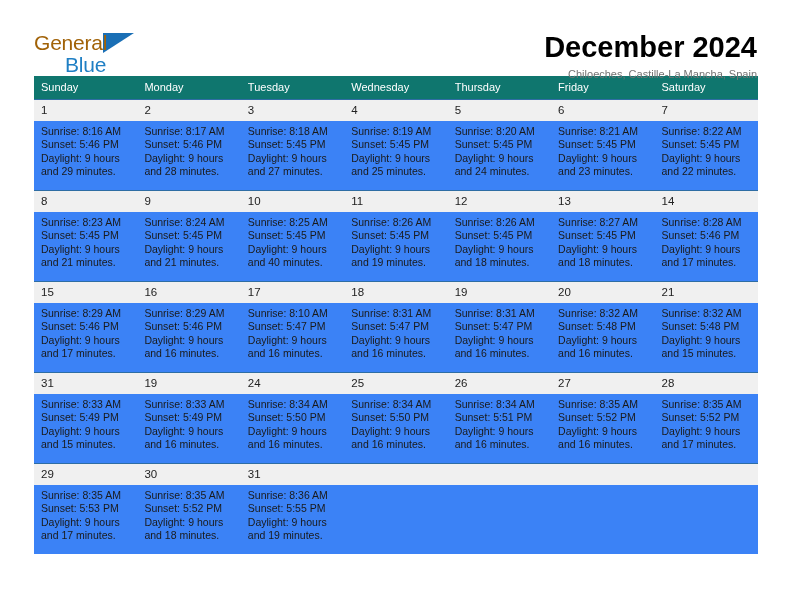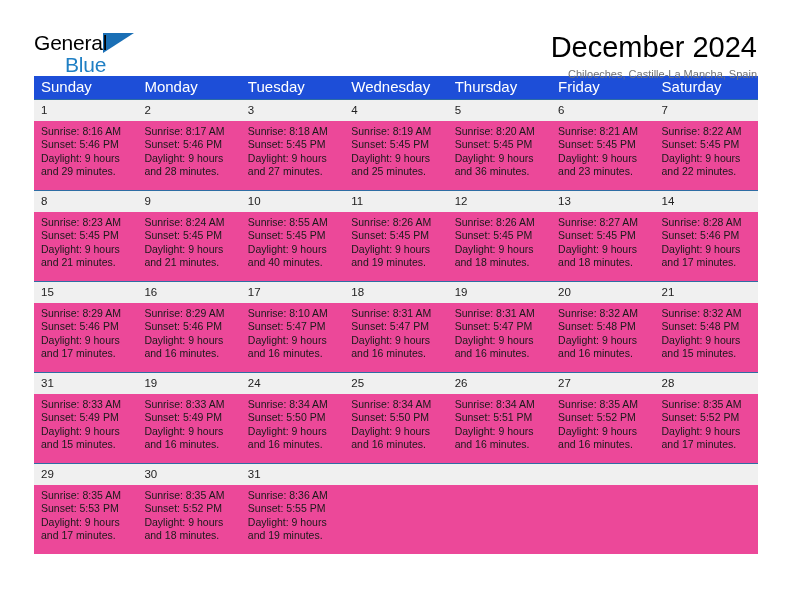--- a/index.html
+++ b/index.html
@@ -35,21 +35,21 @@
 
   .logo {
     position: relative;
     width: 112px;
     height: 46px;
     flex: 0 0 auto;
     padding-top: 2px;
   }
   .logo-general {
     font-size: 21px;
-    color: #000000;
+    color: #a16207;
     letter-spacing: -0.2px;
     line-height: 22px;
     display: block;
     position: relative;
     z-index: 2;
   }
   .logo-blue {
     font-size: 21px;
     color: #1f7fc4;
     letter-spacing: -0.2px;
@@ -70,44 +70,44 @@
     z-index: 1;
   }
 
   .title-block {
     text-align: right;
     flex: 1 1 auto;
     padding-right: 1px;
   }
   .cal-title {
     font-size: 29px;
-    font-weight: normal;
+    font-weight: bold;
     color: #000000;
     line-height: 34px;
     letter-spacing: 0px;
   }
   .cal-subtitle {
     font-size: 11px;
     font-weight: normal;
     color: #737373;
     line-height: 20px;
   }
 
   
   .calendar {
     margin: 0 34px;
     width: 724px;
     border-collapse: collapse;
     table-layout: fixed;
   }
 
   .calendar th {
-    background: #1d4ed8;
+    background: #0f766e;
     color: #ffffff;
-    font-size: 15px;
+    font-size: 11px;
     font-weight: normal;
     text-align: left;
     padding: 5px 0 6px 7px;
     height: 21px;
     line-height: 12px;
   }
 
   .week-row { }
 
   .daycell {
@@ -130,21 +130,21 @@
     font-size: 11.5px;
     color: #222222;
     padding: 4px 0 4px 7px;
     line-height: 13px;
     height: 21px;
   }
 
   .day-num.blank { background: #f0f0f0; }
 
   .day-info {
-    background: #ec4899;
+    background: #3b82f6;
     padding: 4px 6px 0 7px;
     font-size: 10.5px;
     line-height: 13.4px;
     color: #1a1a1a;
     flex: 1 1 auto;
   }
 
   .day-info span { display: block; white-space: nowrap; }
 </style>
 </head>
@@ -226,21 +226,21 @@
               </div>
             </div>
           </td>
         <td class="daycell">
             <div class="day-inner">
               <div class="day-num">5</div>
               <div class="day-info">
                 <span>Sunrise: 8:20 AM</span>
                 <span>Sunset: 5:45 PM</span>
                 <span>Daylight: 9 hours</span>
-                <span>and 36 minutes.</span>
+                <span>and 24 minutes.</span>
               </div>
             </div>
           </td>
         <td class="daycell">
             <div class="day-inner">
               <div class="day-num">6</div>
               <div class="day-info">
                 <span>Sunrise: 8:21 AM</span>
                 <span>Sunset: 5:45 PM</span>
                 <span>Daylight: 9 hours</span>
@@ -281,21 +281,21 @@
                 <span>Sunset: 5:45 PM</span>
                 <span>Daylight: 9 hours</span>
                 <span>and 21 minutes.</span>
               </div>
             </div>
           </td>
         <td class="daycell">
             <div class="day-inner">
               <div class="day-num">10</div>
               <div class="day-info">
-                <span>Sunrise: 8:55 AM</span>
+                <span>Sunrise: 8:25 AM</span>
                 <span>Sunset: 5:45 PM</span>
                 <span>Daylight: 9 hours</span>
                 <span>and 40 minutes.</span>
               </div>
             </div>
           </td>
         <td class="daycell">
             <div class="day-inner">
               <div class="day-num">11</div>
               <div class="day-info">

